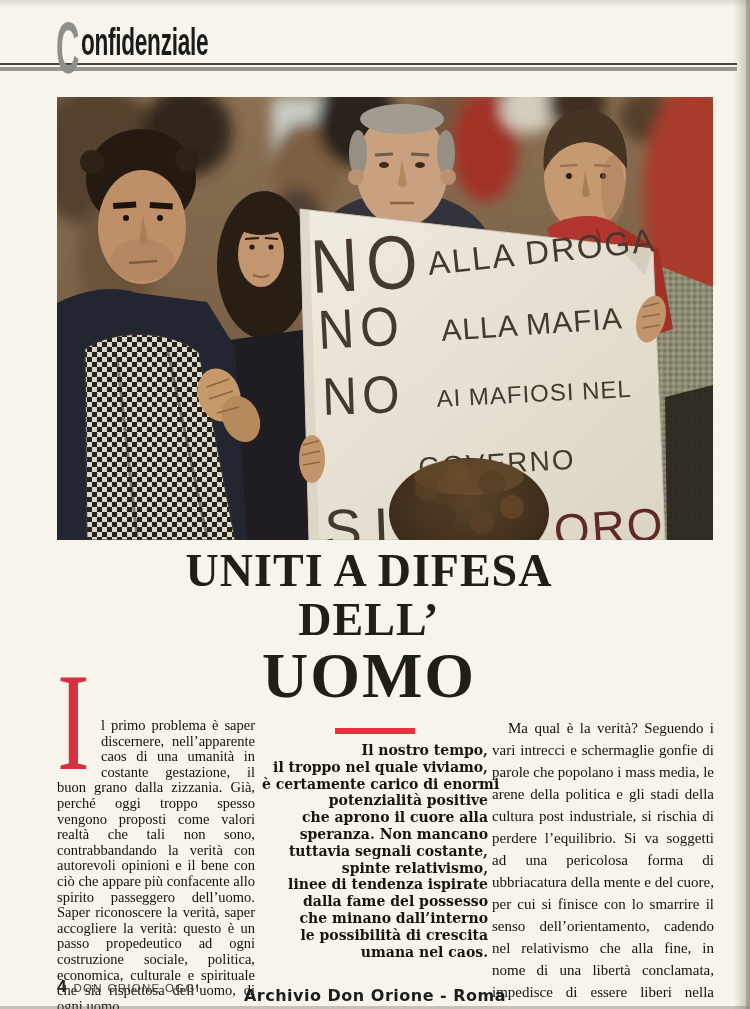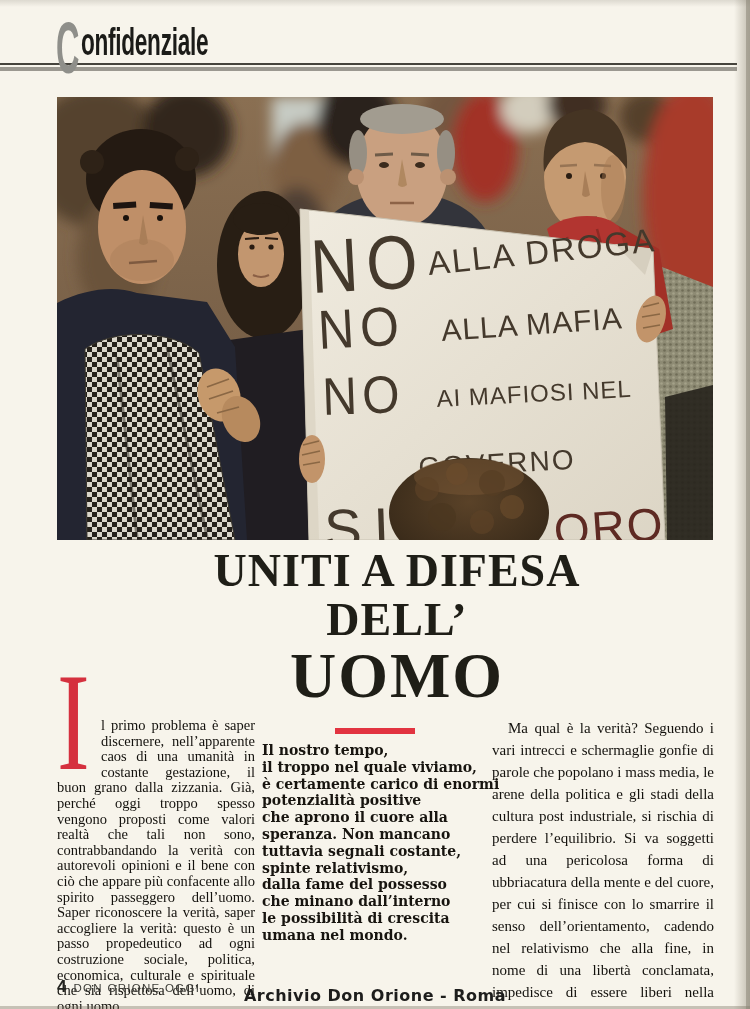--- a/index.html
+++ b/index.html
@@ -22,33 +22,33 @@
     font-family:"Liberation Sans", sans-serif; font-weight:bold;
     font-size:39px; line-height:1; color:#1b1b18; letter-spacing:-0.5px;
     transform:scaleX(0.58); transform-origin:left top; z-index:3;
   }
   .rule-thin{ position:absolute; left:0; top:63px; width:737px; height:2px; background:#45433c; z-index:1;}
   .rule-thick{ position:absolute; left:0; top:67px; width:737px; height:4px; background:#9b9890; z-index:1;}
   
   .photo{ position:absolute; left:57px; top:97px; width:656px; height:443px; background:#7c6249; }
   .photo svg{ display:block; }
   
-  .headline{ position:absolute; left:69px; top:546px; width:656px; text-align:center;
+  .headline{ position:absolute; left:41px; top:546px; width:656px; text-align:center;
     font-family:"Liberation Serif", serif; font-weight:bold; color:#1f1e17; }
   .headline .l1{ font-size:46px; line-height:50px; letter-spacing:1px; }
   .headline .l2{ font-size:46px; line-height:48px; letter-spacing:1px; }
   .headline .l3{ font-size:64px; line-height:64px; letter-spacing:2px; }
   
   .col-left{ position:absolute; left:57px; top:718px; width:198px;
     font-size:14.5px; line-height:15.6px; text-align:justify; color:#13110d; }
   .dropcap{ float:left; width:36px; height:60px; position:relative; margin-right:8px; }
   .dropcap span{ position:absolute; left:0; top:-66px; font-size:140px; line-height:1;
     color:#d5303e; font-family:"Liberation Serif", serif;
     transform:scaleX(0.7); transform-origin:left top; }
-  .col-center{ position:absolute; left:262px; top:728px; width:226px; text-align:left; }
+  .col-center{ position:absolute; left:262px; top:728px; width:226px; text-align:right; }
   .center-rule{ width:80px; height:6px; background:#e23340; margin:0 auto 8px; }
   .standfirst div{
     font-family:"DejaVu Serif", serif; font-weight:bold;
     font-size:14px; line-height:16.8px; color:#17140f; white-space:nowrap; }
   .col-right{ position:absolute; left:492px; top:717px; width:222px;
     font-size:15px; line-height:22px; text-align:justify; color:#13110d; }
   .col-right p{ text-indent:16px; }
   
   .footer-left{ position:absolute; left:57px; top:977px; z-index:4;
     font-family:"Liberation Sans", sans-serif; white-space:nowrap; }
@@ -242,24 +242,25 @@
   <div class="center-rule"></div>
   <div class="standfirst">
     <div>Il nostro tempo,</div>
     <div>il troppo nel quale viviamo,</div>
     <div>è certamente carico di enormi</div>
     <div>potenzialità positive</div>
     <div>che aprono il cuore alla</div>
     <div>speranza. Non mancano</div>
     <div>tuttavia segnali costante,</div>
     <div>spinte relativismo,</div>
+    <div>linee di tendenza ispirate</div>
     <div>dalla fame del possesso</div>
     <div>che minano dall’interno</div>
     <div>le possibilità di crescita</div>
-    <div>umana nel mondo.</div>
+    <div>umana nel caos.</div>
   </div>
 </div>
 
 <div class="col-right">
   <p>Ma qual è la verità? Seguendo i vari intrecci e schermaglie gonfie di parole che popolano i mass media, le arene della politica e gli stadi della cultura post industriale, si rischia di perdere l’equilibrio. Si va soggetti ad una pericolosa forma di ubbriacatura della mente e del cuore, per cui si finisce con lo smarrire il senso dell’orientamento, cadendo nel relativismo che alla fine, in nome di una libertà conclamata, impedisce di essere liberi nella verità. Questo vale per ogni scelta a cui siamo confrontati. A fortiori per quelle scelte di fondo che poi caratterizzano l’agire complessivo.</p>
 </div>
 
 <div class="footer-left">
   <span class="page-num">4</span><span class="mag-name">DON ORIONE OGGI</span>
 </div>

